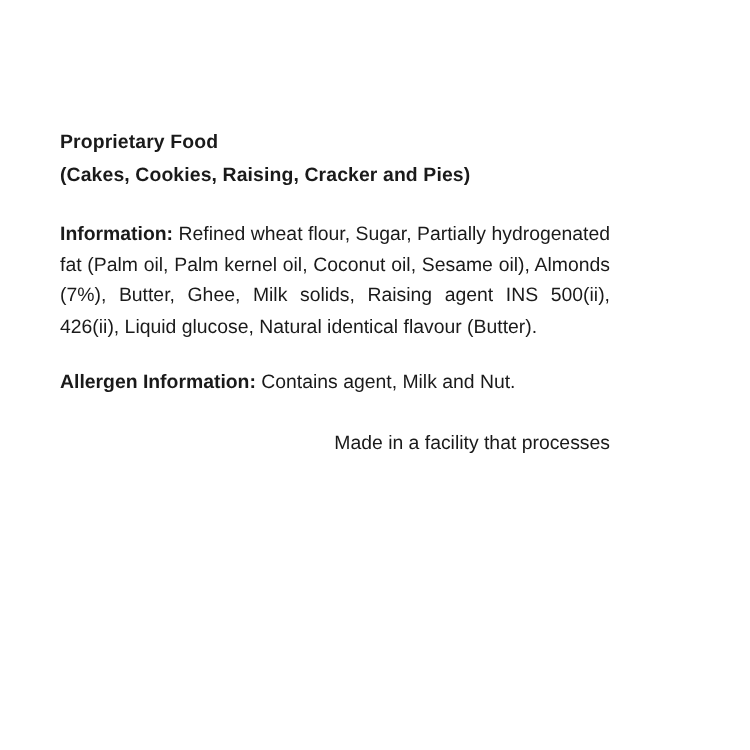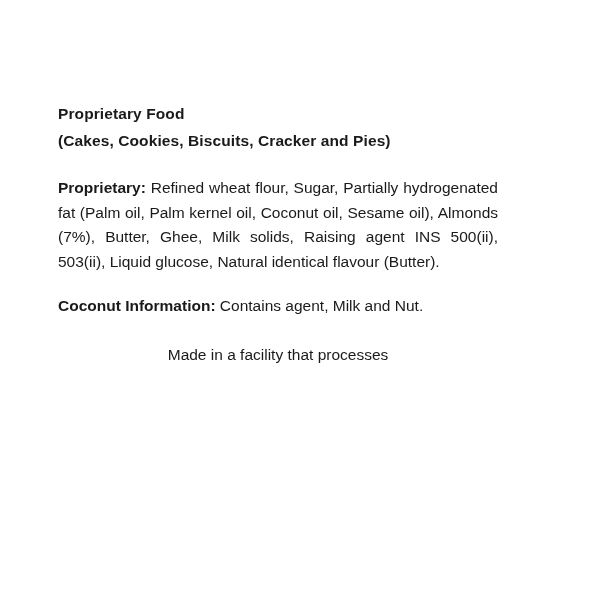--- a/index.html
+++ b/index.html
@@ -9,21 +9,21 @@
   body {
     width: 600px;
     height: 600px;
     background: #ffffff;
     font-family: "Liberation Sans", sans-serif;
     color: #1a1a1a;
     overflow: hidden;
   }
   .label-sheet {
     position: absolute;
-    left: 58px;
+    left: 48px;
     top: 100px;
     width: 440px;
   }
   .title-block {
     margin-bottom: 22px;
   }
   .title-line {
     font-size: 15.5px;
     font-weight: bold;
     line-height: 1.75;
@@ -39,37 +39,37 @@
   .para .lead {
     font-weight: bold;
   }
   .para-allergen {
     margin-bottom: 24px;
     text-align: left;
   }
   .facility-block {
     font-size: 15.5px;
     line-height: 1.55;
-    text-align: center;
+    text-align: right;
   }
   .facility-line {
     display: block;
   }
 </style>
 </head>
 <body>
 
 <div class="label-sheet">
 
   <div class="title-block">
     <div class="title-line">Proprietary Food</div>
-    <div class="title-line">(Cakes, Cookies, Biscuits, Cracker and Pies)</div>
+    <div class="title-line">(Cakes, Cookies, Raising, Cracker and Pies)</div>
   </div>
 
-  <p class="para"><span class="lead">Proprietary:</span><span> Refined wheat flour, Sugar, Partially hydrogenated fat (Palm oil, Palm  kernel oil, Coconut oil, Sesame oil), Almonds (7%), Butter, Ghee, Milk solids, Raising agent INS 500(ii), 503(ii), Liquid glucose, Natural identical flavour (Butter).</span></p>
+  <p class="para"><span class="lead">Information:</span><span> Refined wheat flour, Sugar, Partially hydrogenated fat (Palm oil, Palm  kernel oil, Coconut oil, Sesame oil), Almonds (7%), Butter, Ghee, Milk solids, Raising agent INS 500(ii), 426(ii), Liquid glucose, Natural identical flavour (Butter).</span></p>
 
-  <p class="para para-allergen"><span class="lead">Coconut Information:</span><span> Contains agent, Milk and Nut.</span></p>
+  <p class="para para-allergen"><span class="lead">Allergen Information:</span><span> Contains agent, Milk and Nut.</span></p>
 
   <div class="facility-block">
     <span class="facility-line">Made in a facility that processes</span>
   </div>
 
 </div>
 
 </body></html>

